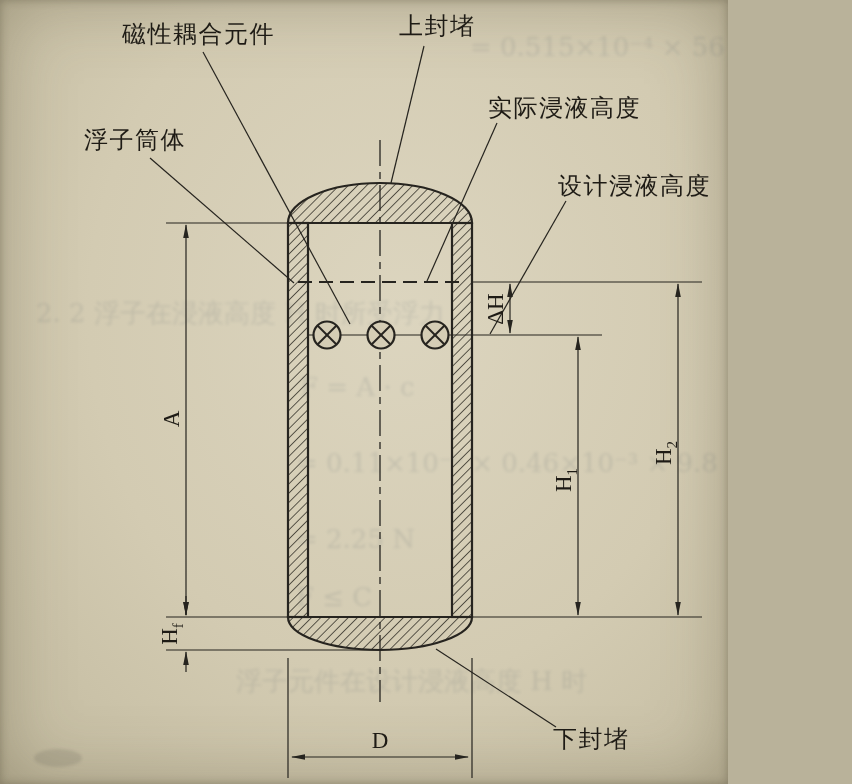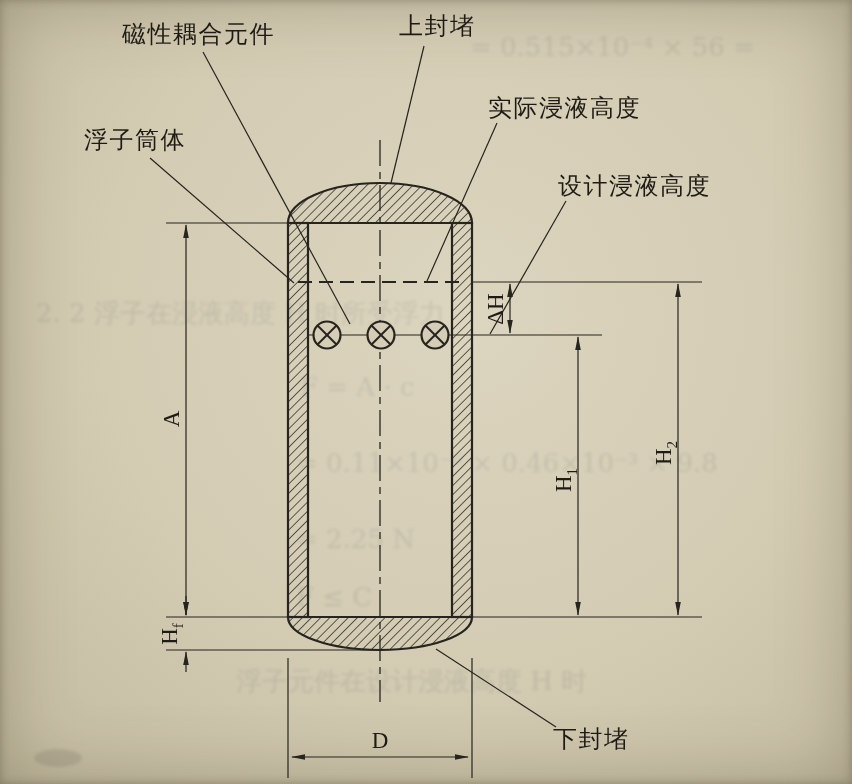--- a/index.html
+++ b/index.html
@@ -1,18 +1,18 @@
 <!DOCTYPE html>
 <html><head>
 <meta charset="utf-8">
 <style>
   html,body{margin:0;padding:0;background:#b9b29a;}
   #page{
     position:relative;
-    width:852px;height:784px;
+    width:728px;height:784px;
     overflow:hidden;
     background:
       radial-gradient(ellipse at 55% 40%, #dcd5bf 0%, #d3cbb2 55%, #c2ba9f 100%);
     box-shadow: inset 0 0 70px rgba(88,80,55,0.35), inset 0 0 10px rgba(60,54,38,0.35);
     font-family:"Liberation Serif","DejaVu Serif",serif;
   }
   svg{display:block;}
   .hatched{stroke:#26241f;stroke-width:2.2;fill:url(#hatch);}
   .thin{stroke:#26241f;stroke-width:1.2;fill:none;}
   .dimline{stroke:#26241f;stroke-width:1.2;fill:none;}

